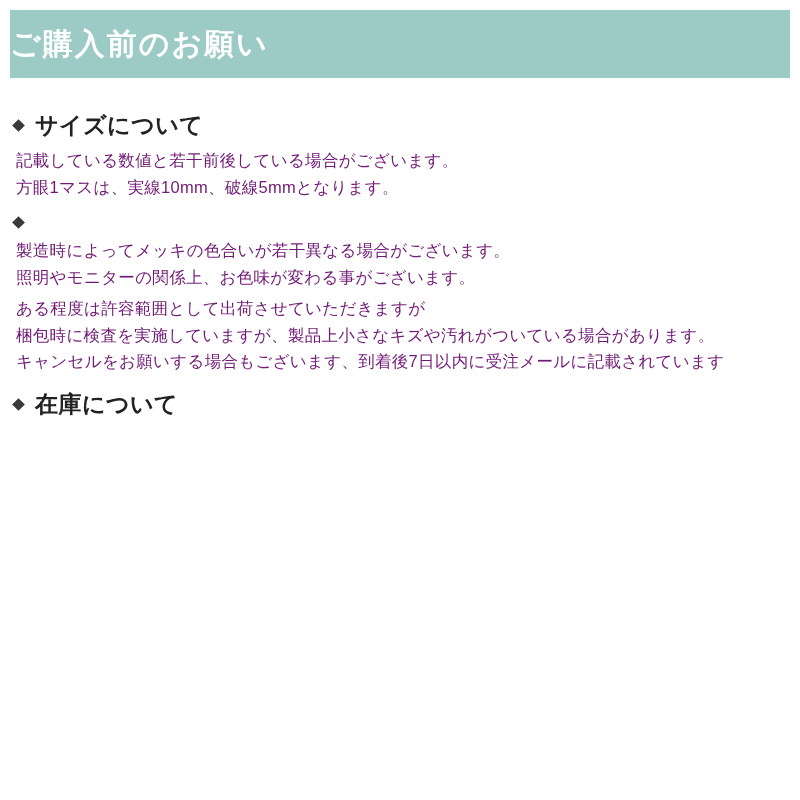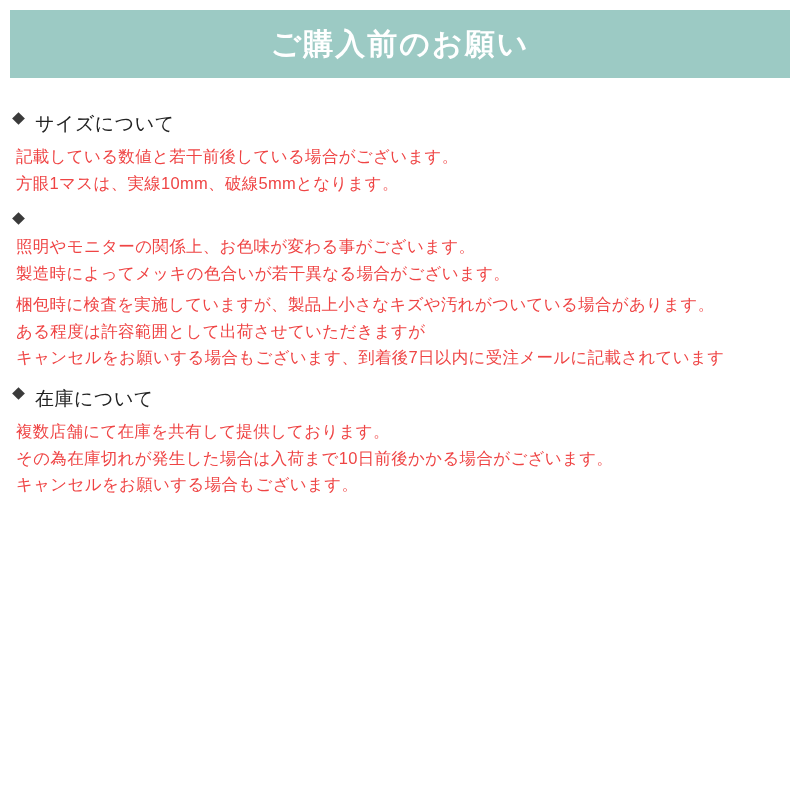--- a/index.html
+++ b/index.html
@@ -19,58 +19,58 @@
     height: 800px;
     position: relative;
     box-sizing: border-box;
   }
   .header-band {
     margin: 10px 10px 0 10px;
     height: 68px;
     background: #9ccac4;
     display: flex;
     align-items: center;
-    justify-content: center;
   }
   .header-title {
     color: #ffffff;
     font-size: 30px;
     font-weight: bold;
     letter-spacing: 2px;
   }
   .content {
     padding: 14px 14px 0 14px;
   }
   .section {
     margin-bottom: 4px;
   }
   .section-heading {
     display: flex;
-    font-size: 19px;
-    font-weight: normal;
+    align-items: center;
+    font-size: 23px;
+    font-weight: bold;
     color: #222222;
     margin: 18px 0 10px 0;
     letter-spacing: 0.5px;
   }
   .diamond {
     display: inline-block;
     width: 9px;
     height: 9px;
     background: #3a3a3a;
     transform: rotate(45deg);
     margin-right: 12px;
     flex: 0 0 auto;
   }
   .section-heading .heading-text {
     line-height: 1;
   }
   .line {
     font-size: 16.5px;
     line-height: 1.62;
-    color: #ef4444;
+    color: #701a75;
     letter-spacing: 0.3px;
     white-space: nowrap;
   }
   .body-block {
     padding-left: 2px;
   }
   
   #sec-0 .section-heading { margin-top: 22px; }
 </style>
 </head>
@@ -93,42 +93,37 @@
         <div class="line">記載している数値と若干前後している場合がございます。</div>
         <div class="line">方眼1マスは、実線10mm、破線5mmとなります。</div>
       </div>
     </div>
 
     <div class="section" id="sec-1">
       <div class="section-heading">
         <span class="diamond"></span>
       </div>
       <div class="body-block">
+        <div class="line">製造時によってメッキの色合いが若干異なる場合がございます。</div>
         <div class="line">照明やモニターの関係上、お色味が変わる事がございます。</div>
-        <div class="line">製造時によってメッキの色合いが若干異なる場合がございます。</div>
       </div>
     </div>
 
     <div class="section" id="sec-2">
     </div>
 
     <div class="section" id="sec-3">
       <div class="body-block">
+        <div class="line">ある程度は許容範囲として出荷させていただきますが</div>
         <div class="line">梱包時に検査を実施していますが、製品上小さなキズや汚れがついている場合があります。</div>
-        <div class="line">ある程度は許容範囲として出荷させていただきますが</div>
         <div class="line">キャンセルをお願いする場合もございます、到着後7日以内に受注メールに記載されています</div>
       </div>
     </div>
 
     <div class="section" id="sec-4">
       <div class="section-heading">
         <span class="diamond"></span>
         <span class="heading-text">在庫について</span>
       </div>
-      <div class="body-block">
-        <div class="line">複数店舗にて在庫を共有して提供しております。</div>
-        <div class="line">その為在庫切れが発生した場合は入荷まで10日前後かかる場合がございます。</div>
-        <div class="line">キャンセルをお願いする場合もございます。</div>
-      </div>
     </div>
 
   </div>
 </div>
 
 </body></html>

